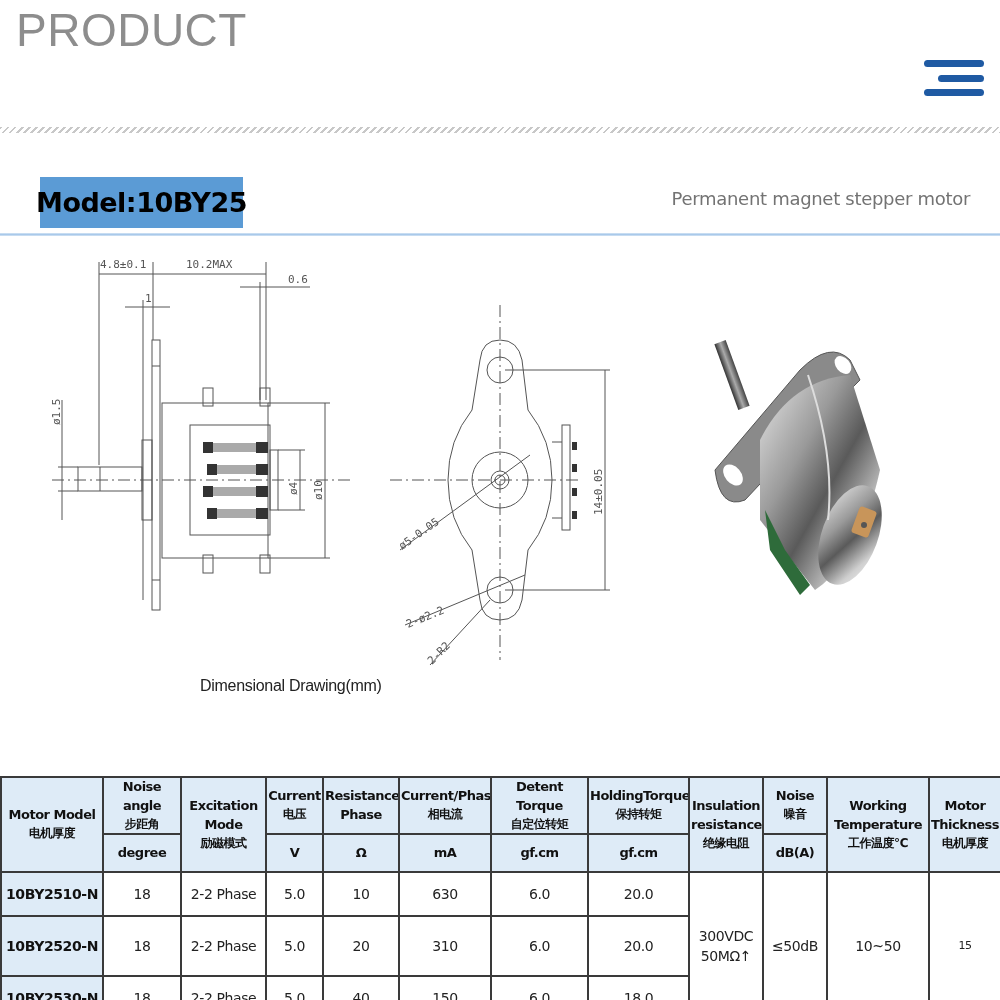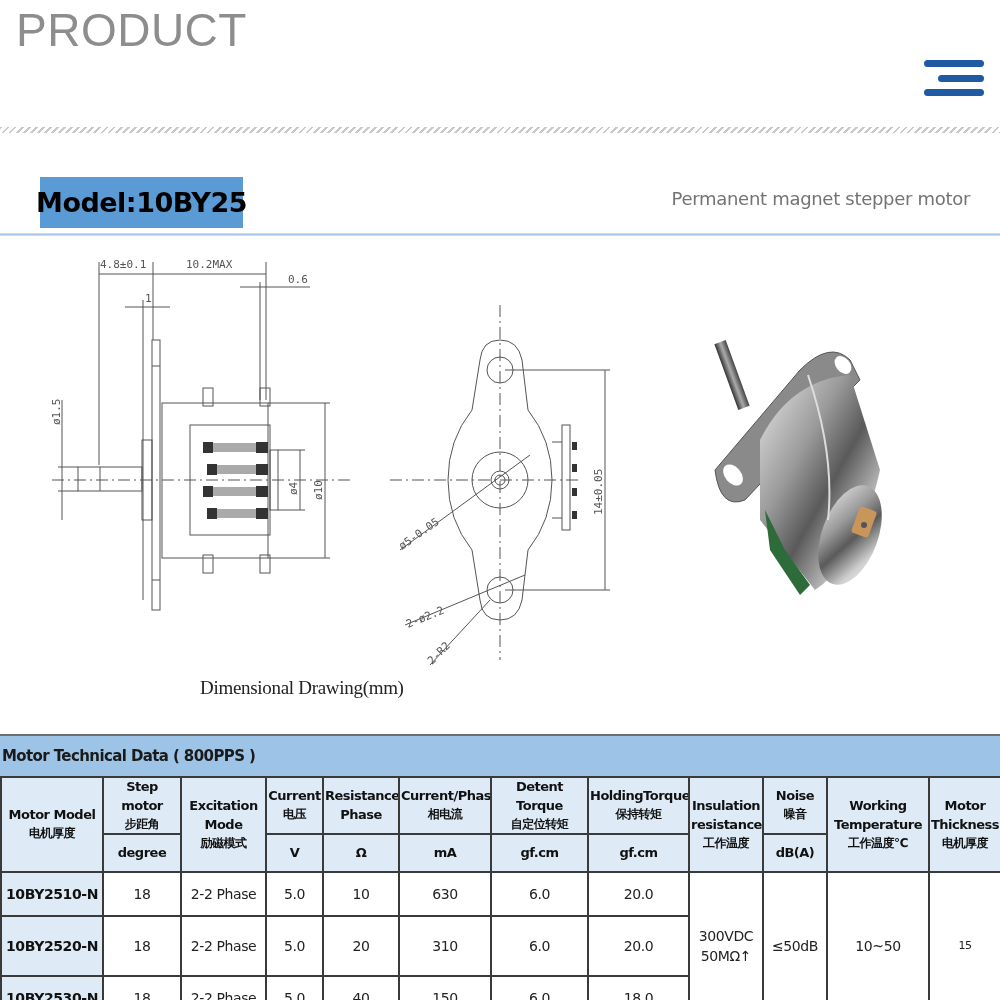--- a/index.html
+++ b/index.html
@@ -29,22 +29,22 @@
   .subtitle {
     position: absolute; right: 30px; top: 188px; color: #737373; font-size: 18px;
     font-family: "DejaVu Sans", sans-serif; letter-spacing: -0.3px;
   }
   .blue-rule {
     position: absolute; left: 0; top: 233px; width: 1000px; height: 3px;
     background: linear-gradient(#d6e6f5, #a9c9ea, #d6e6f5);
   }
   .drawing { position: absolute; }
   .drawing-caption {
-    position: absolute; left: 200px; top: 677px; font-size: 19px; color: #222;
-    font-family: Liberation Serif, serif; letter-spacing: -0.3px;
+    position: absolute; left: 200px; top: 677px; font-size: 16px; color: #222;
+    font-family: Liberation Sans, sans-serif; letter-spacing: -0.3px;
   }
   .dim-text { font-family: "DejaVu Sans Mono", monospace; font-size: 11px; fill: #555; }
 
   
   .spec-table-wrap { position: absolute; left: 0; top: 734px; width: 1000px; height: 266px; }
   .table-title-bar {
     position: absolute; left: 0; top: 0; width: 1000px; height: 42px;
     background: #9dc3e6; border-top: 2px solid #6f6f6f;
     font-size: 15px; font-weight: bold; color: #1a1a1a; padding-left: 2px;
     display: flex; align-items: center; font-family: "DejaVu Sans", sans-serif;
@@ -207,21 +207,20 @@
   <path d="M765,510 L785,550 L810,585 L800,595 L770,550 Z" fill="#2e6b3a"></path>
   <ellipse cx="850" cy="535" rx="28" ry="52" fill="url(#metal)" transform="rotate(20 850 535)"></ellipse>
   <rect x="855" y="508" width="18" height="28" rx="3" fill="#c8955a" transform="rotate(20 864 522)"></rect>
   <circle cx="864" cy="525" r="3" fill="#555"></circle>
   <path d="M808,375 Q835,455 828,520" stroke="#ddd" stroke-width="2" fill="none"></path>
 </svg>
 
 <div class="drawing-caption">Dimensional Drawing(mm)</div>
 
 <div class="spec-table-wrap">
-  <div class="table-title-bar">Motor Technical Data ( 800PPS )</div>
   <table class="spec">
     <colgroup>
       <col style="width:102px">
         <col style="width:78px">
         <col style="width:85px">
         <col style="width:57px">
       <col style="width:76px">
         <col style="width:92px">
         <col style="width:97px">
         <col style="width:101px">
@@ -229,42 +228,42 @@
         <col style="width:64px">
         <col style="width:102px">
         <col style="width:72px">
     </colgroup>
     <tbody>
         <tr style="height:50px">
       <th rowspan="2">
         <span>Motor Model</span><span class="cn">电机厚度</span>
       </th>
       <th>
-        <span>Step motor</span><span class="cn">步距角</span>
+        <span>Noise angle</span><span class="cn">步距角</span>
       </th>
       <th rowspan="2">
         <span>Excitation Mode</span><span class="cn">励磁模式</span>
       </th>
       <th>
         <span>Current</span><span class="cn">电压</span>
       </th>
       <th>
         <span>Resistance/ Phase</span>
       </th>
       <th>
         <span>Current/Phase</span><span class="cn">相电流</span>
       </th>
       <th>
         <span>Detent Torque</span><span class="cn">自定位转矩</span>
       </th>
       <th>
         <span>HoldingTorque</span><span class="cn">保持转矩</span>
       </th>
       <th rowspan="2">
-        <span>Insulation resistance</span><span class="cn">工作温度</span>
+        <span>Insulation resistance</span><span class="cn">绝缘电阻</span>
       </th>
       <th>
         <span>Noise</span><span class="cn">噪音</span>
       </th>
       <th rowspan="2">
         <span>Working Temperature</span><span class="cn">工作温度℃</span>
       </th>
       <th rowspan="2">
         <span>Motor Thickness</span><span class="cn">电机厚度</span>
       </th>

